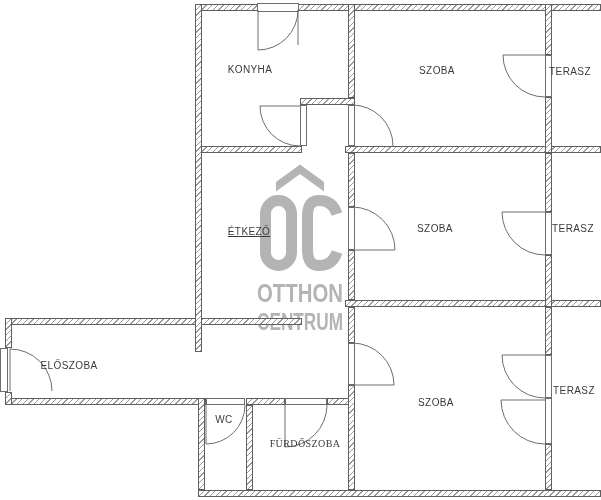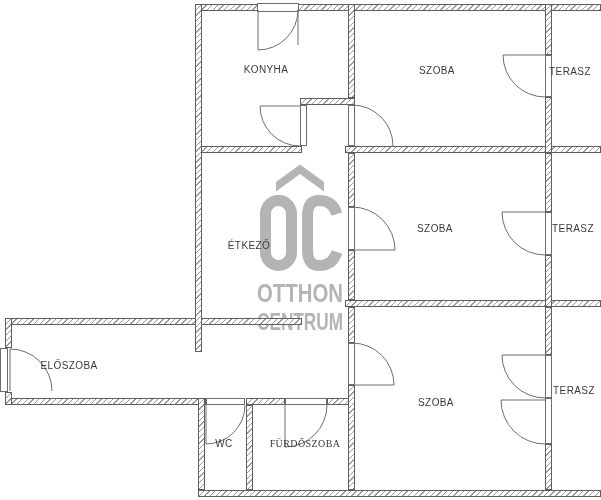--- a/index.html
+++ b/index.html
@@ -90,26 +90,26 @@
       <path d="M502,212 H545 M502,212 A43,43 0 0 0 545,255"></path>
       <path d="M502,355 H545 M502,355 A43,43 0 0 0 545,398"></path>
       <path d="M501,400 H545 M501,400 A44,44 0 0 0 545,444"></path>
       <path d="M10,349 V391 M10,349 A42,42 0 0 1 52,391"></path>
       <path d="M206,405 V444 M245,405 A39,39 0 0 1 206,444"></path>
       <path d="M285,405 V447 M327,405 A42,42 0 0 1 285,447"></path>
     </g>
   </svg>
 
   <div id="labels-layer">
-    <div class="room-label" style="left:250px;top:70px;margin-left:16px;">KONYHA</div>
+    <div class="room-label" style="left:250px;top:70px;">KONYHA</div>
     <div class="room-label" style="left:437px;top:71px;">SZOBA</div>
     <div class="room-label" style="left:570px;top:72px;">TERASZ</div>
-    <div class="room-label" style="left:249px;top:246px;">ÉTKEZŐ</div>
+    <div class="room-label" style="left:249px;top:232px;text-decoration:underline;">ÉTKEZŐ</div>
     <div class="room-label" style="left:435px;top:229px;">SZOBA</div>
     <div class="room-label" style="left:573px;top:229px;">TERASZ</div>
     <div class="room-label" style="left:69px;top:366px;">ELŐSZOBA</div>
     <div class="room-label" style="left:436px;top:403px;">SZOBA</div>
     <div class="room-label" style="left:574px;top:391px;">TERASZ</div>
-    <div class="room-label" style="left:224px;top:444px;">WC</div>
+    <div class="room-label" style="left:224px;top:420px;">WC</div>
     <div class="room-label" style="left:305px;top:444px;font-family:Liberation Serif, serif;">FÜRDŐSZOBA</div>
   </div>
 
 </div>
 
 </body></html>

